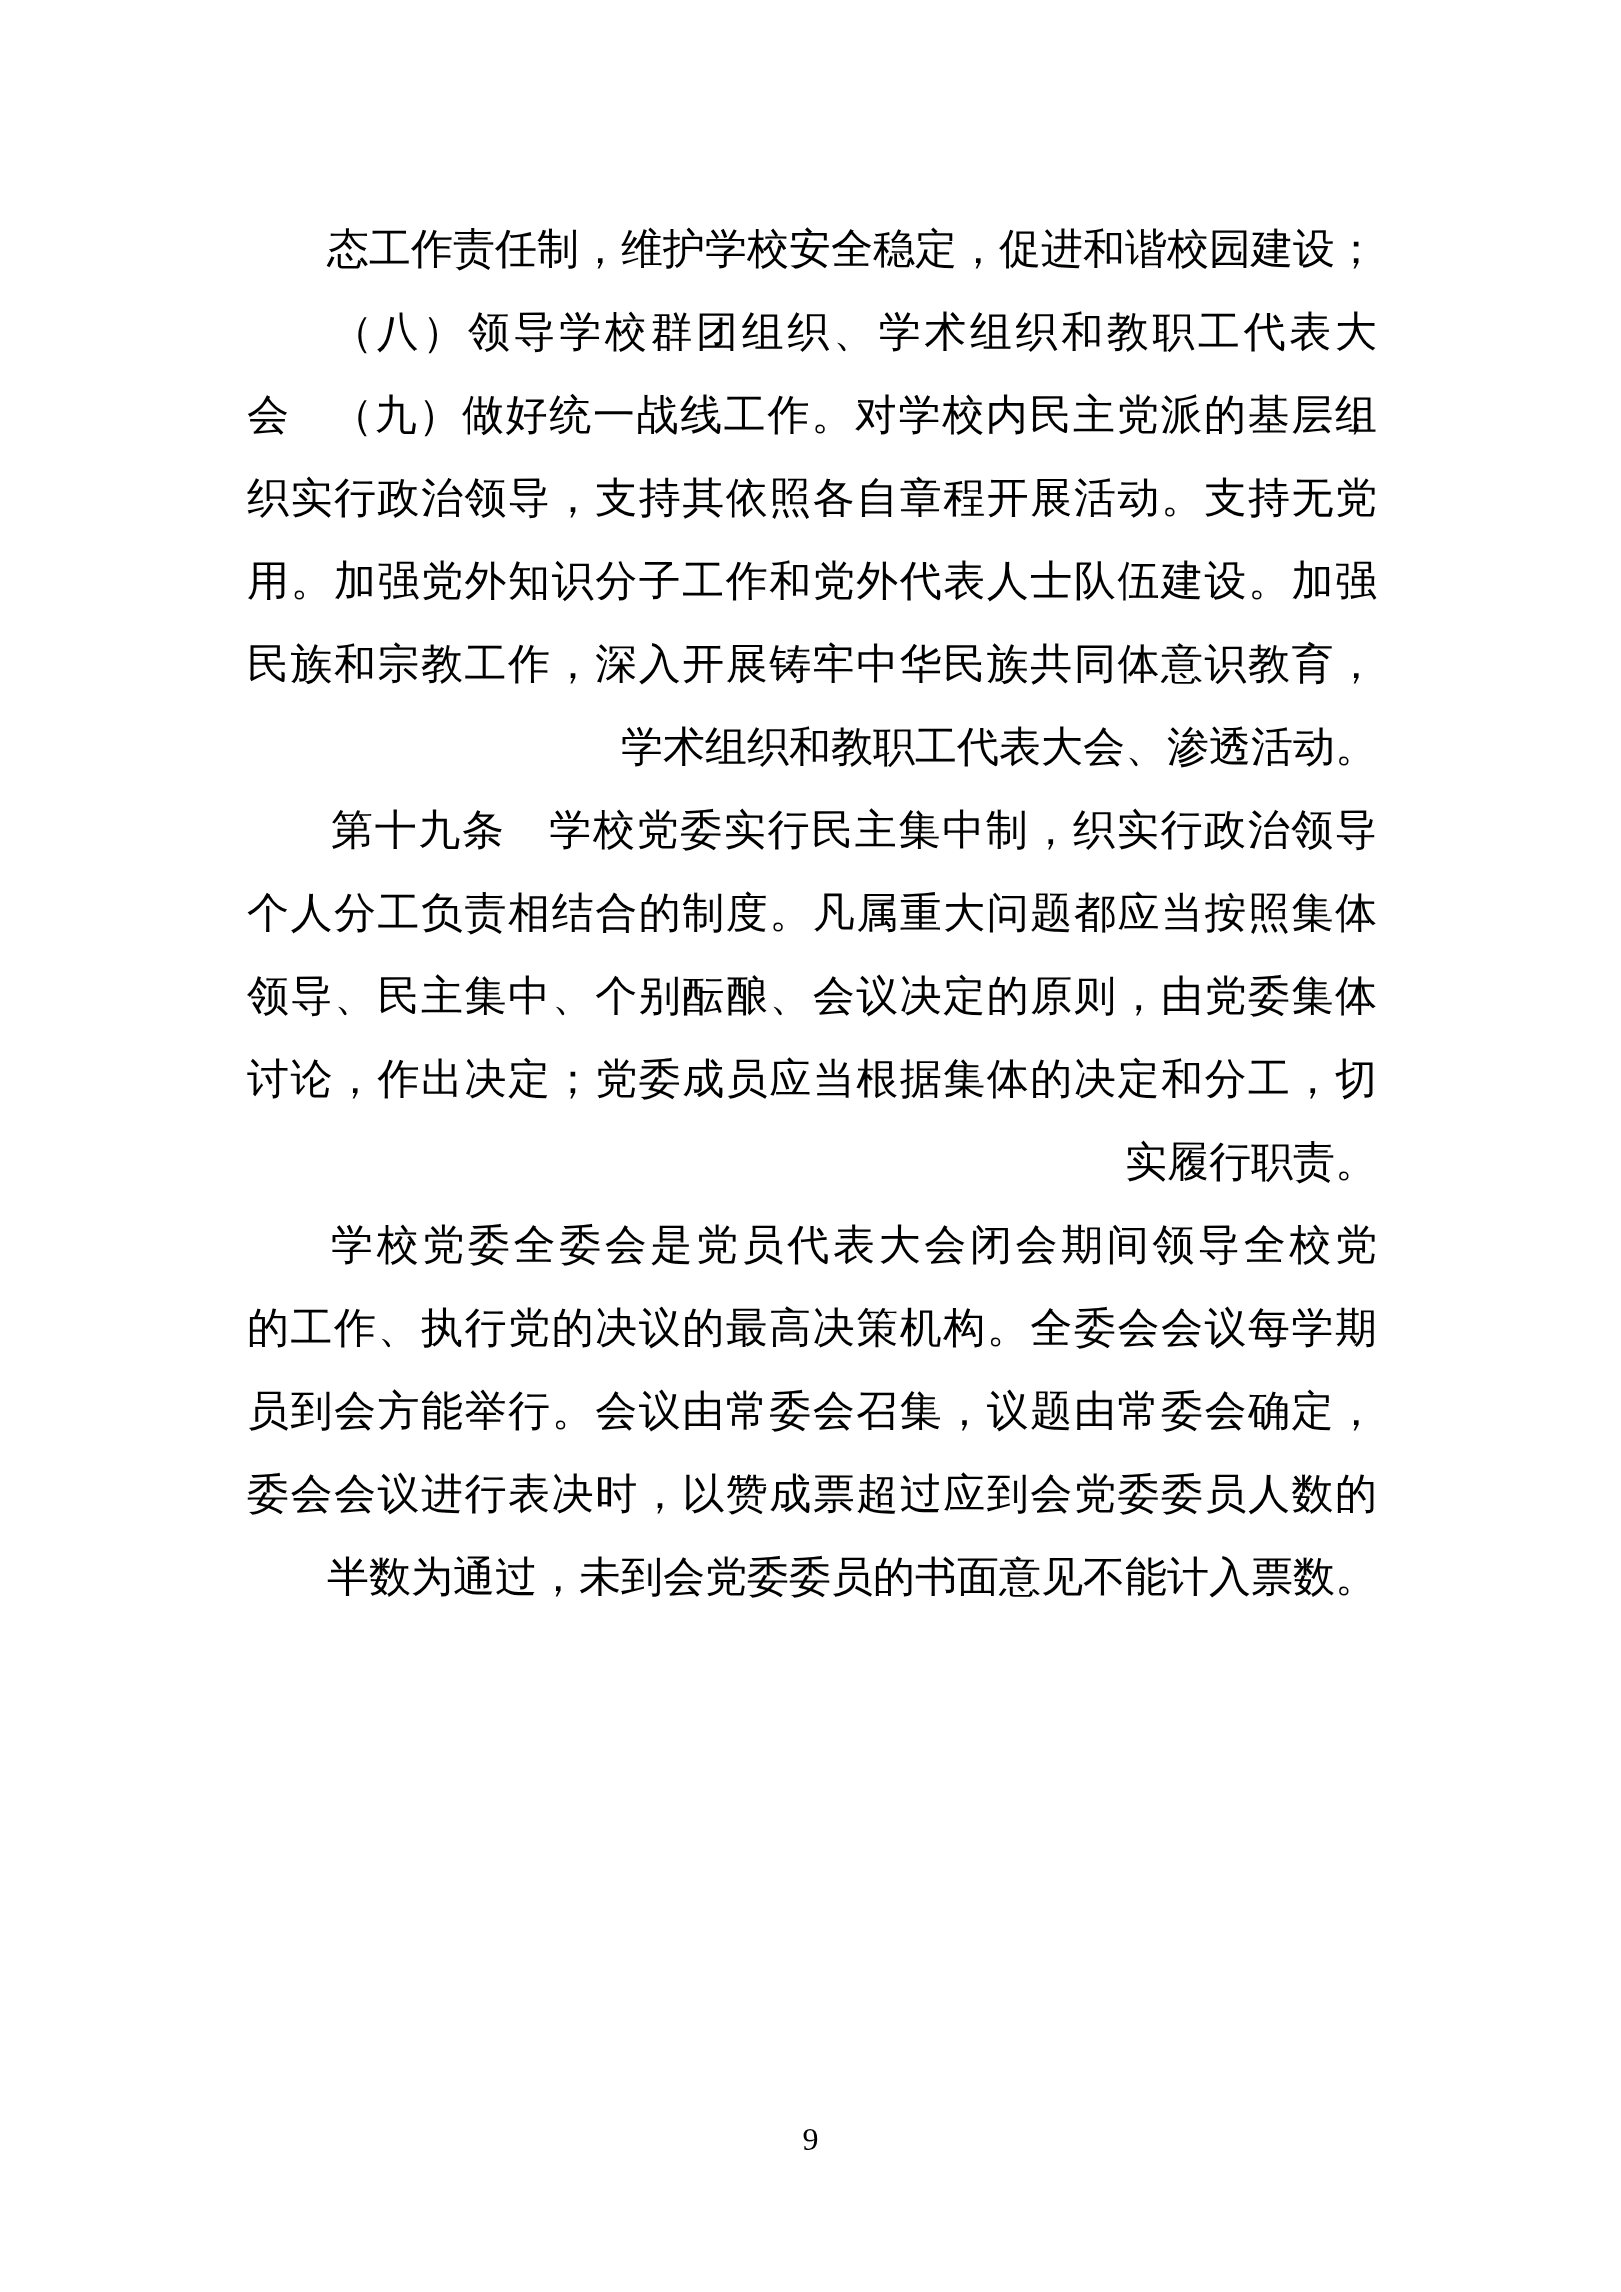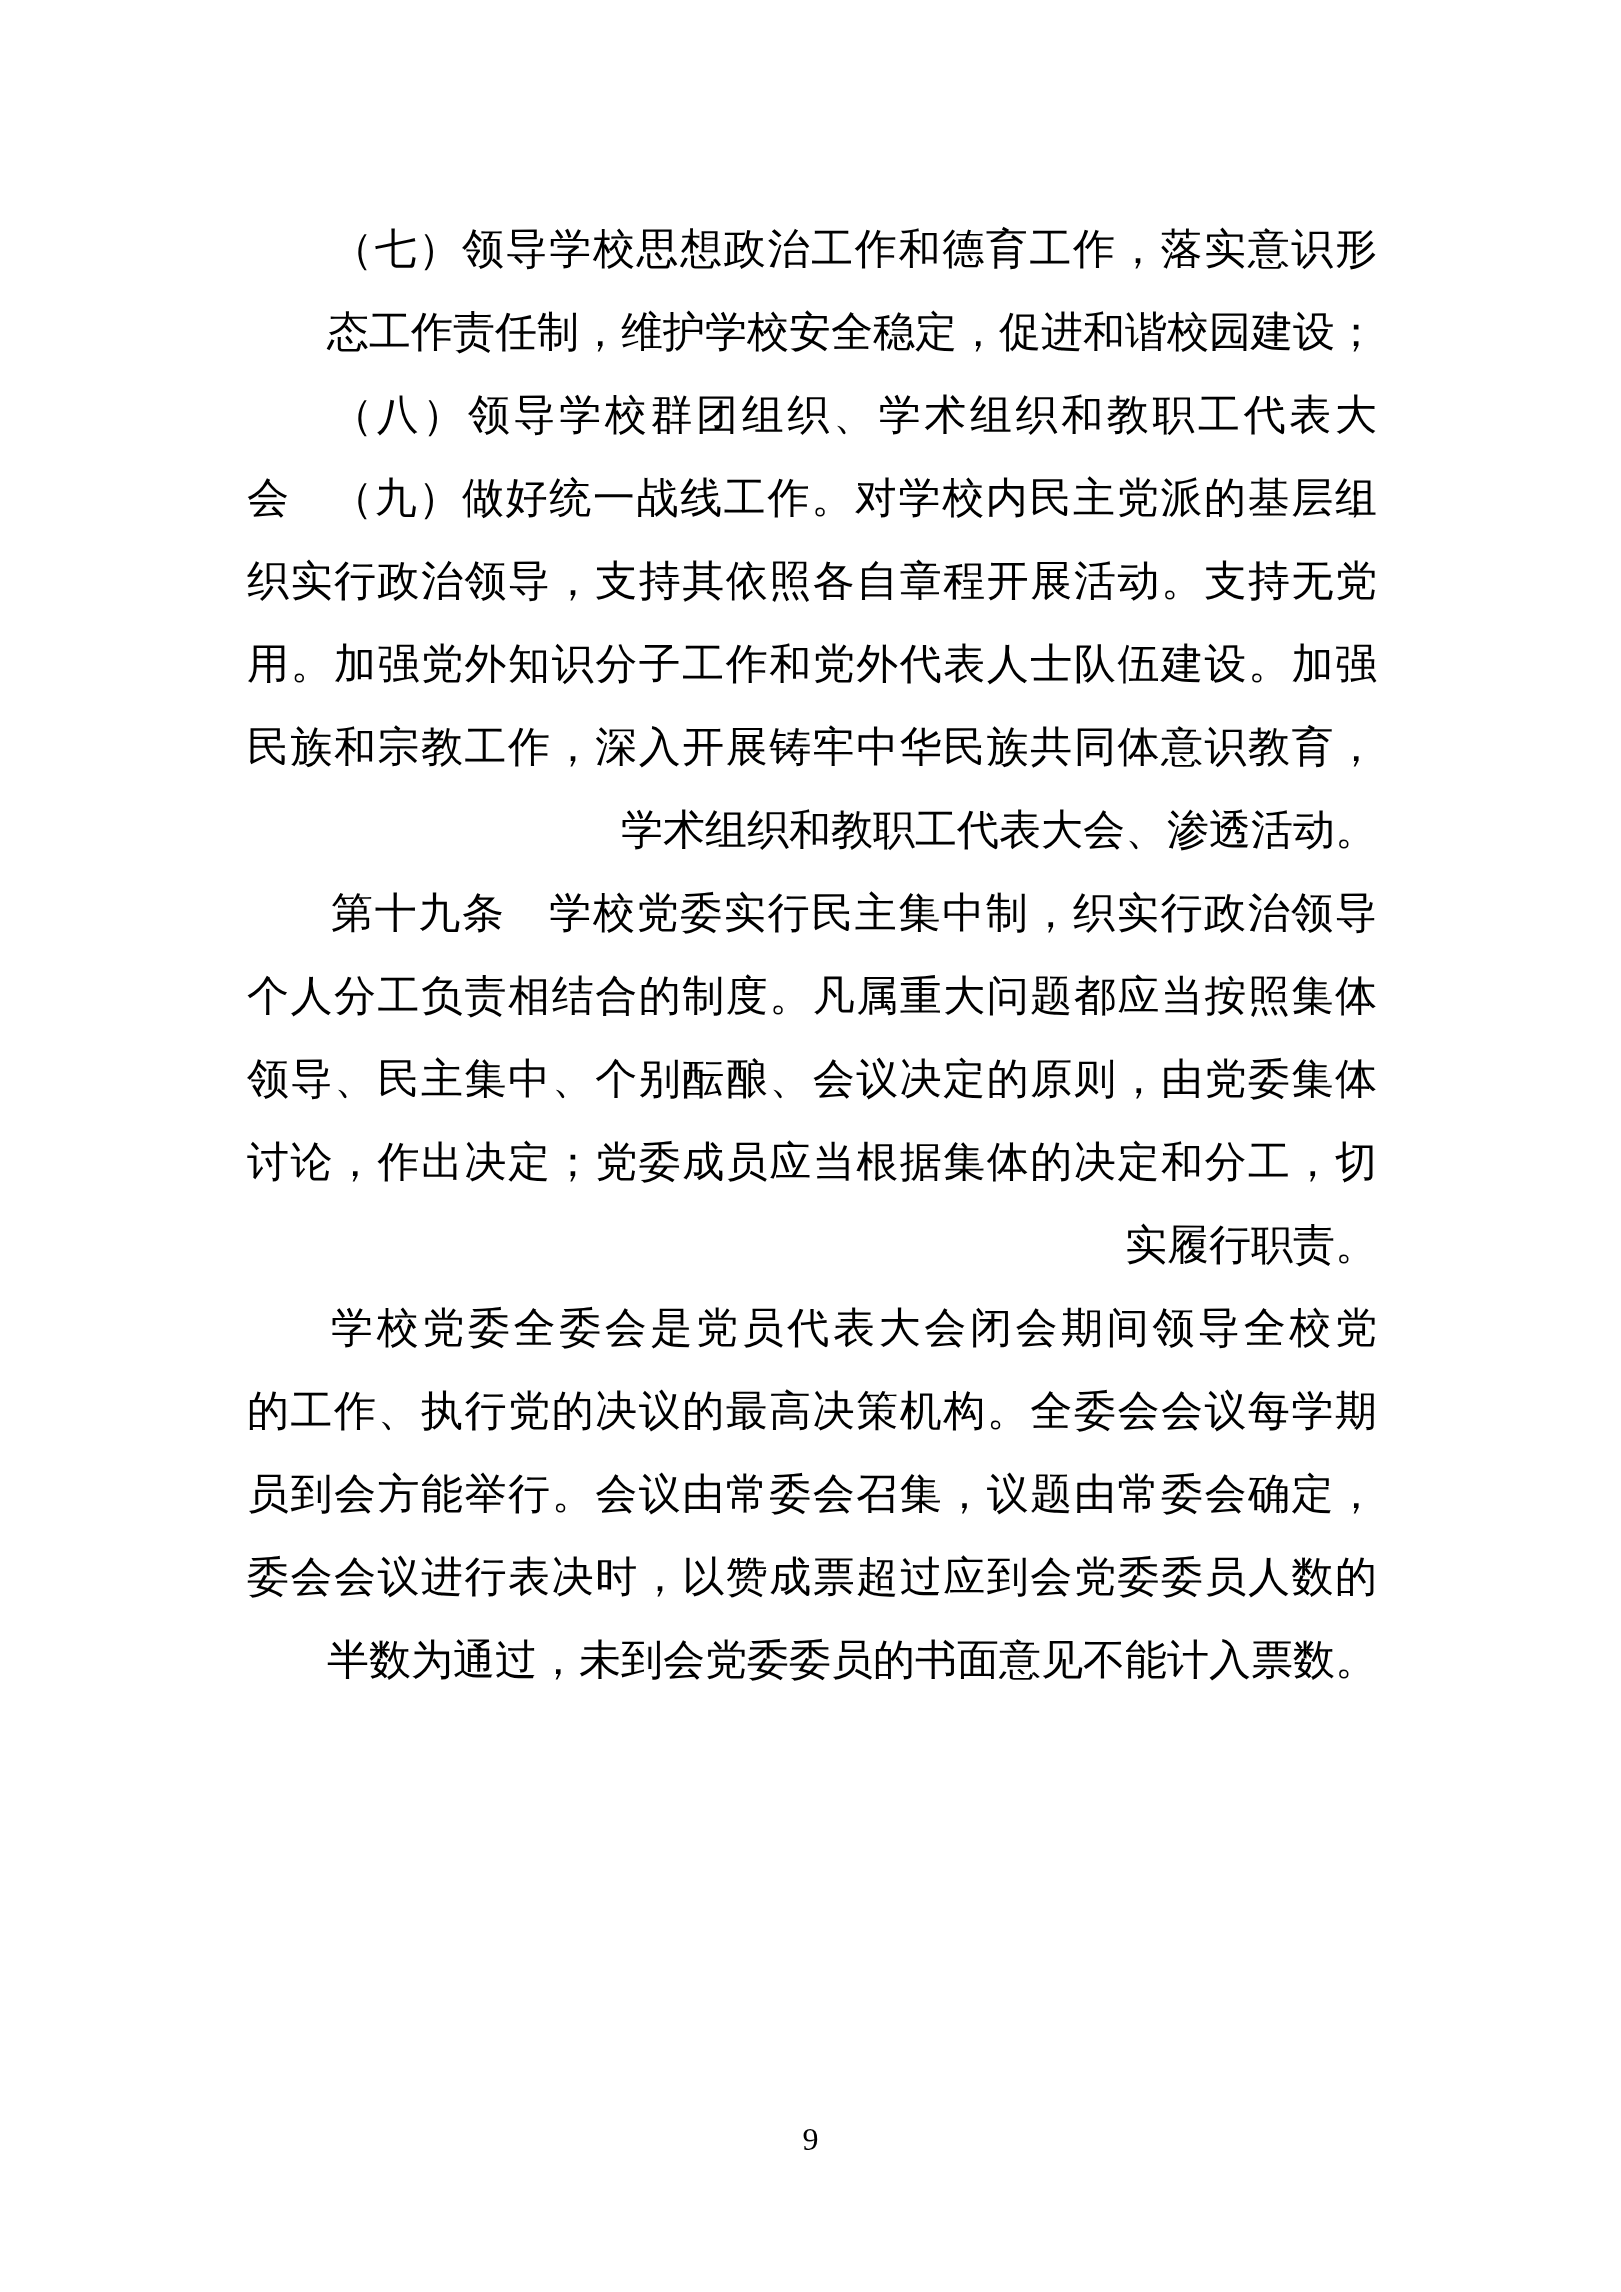--- a/index.html
+++ b/index.html
@@ -61,21 +61,20 @@
     font-family: "Liberation Serif", serif;
     color: #000000;
   }
 </style>
 </head>
 <body>
 
 <div class="page">
   <div class="text-block">
 
-    <div class="line indent jl">（七）领导学校思想政治工作和德育工作，落实意识形</div>
     <div class="line">态工作责任制，维护学校安全稳定，促进和谐校园建设；</div>
     <div class="line indent jl">（八）领导学校群团组织、学术组织和教职工代表大会；</div>
     <div class="line indent jl">（九）做好统一战线工作。对学校内民主党派的基层组</div>
     <div class="line jl">织实行政治领导，支持其依照各自章程开展活动。支持无党</div>
     <div class="line jl">用。加强党外知识分子工作和党外代表人士队伍建设。加强</div>
     <div class="line jl">民族和宗教工作，深入开展铸牢中华民族共同体意识教育，</div>
     <div class="line">学术组织和教职工代表大会、渗透活动。</div>
 
     <div class="line indent jl"><span class="bold-run">第十九条</span><span>　学校党委实行民主集中制，织实行政治领导</span></div>
 

